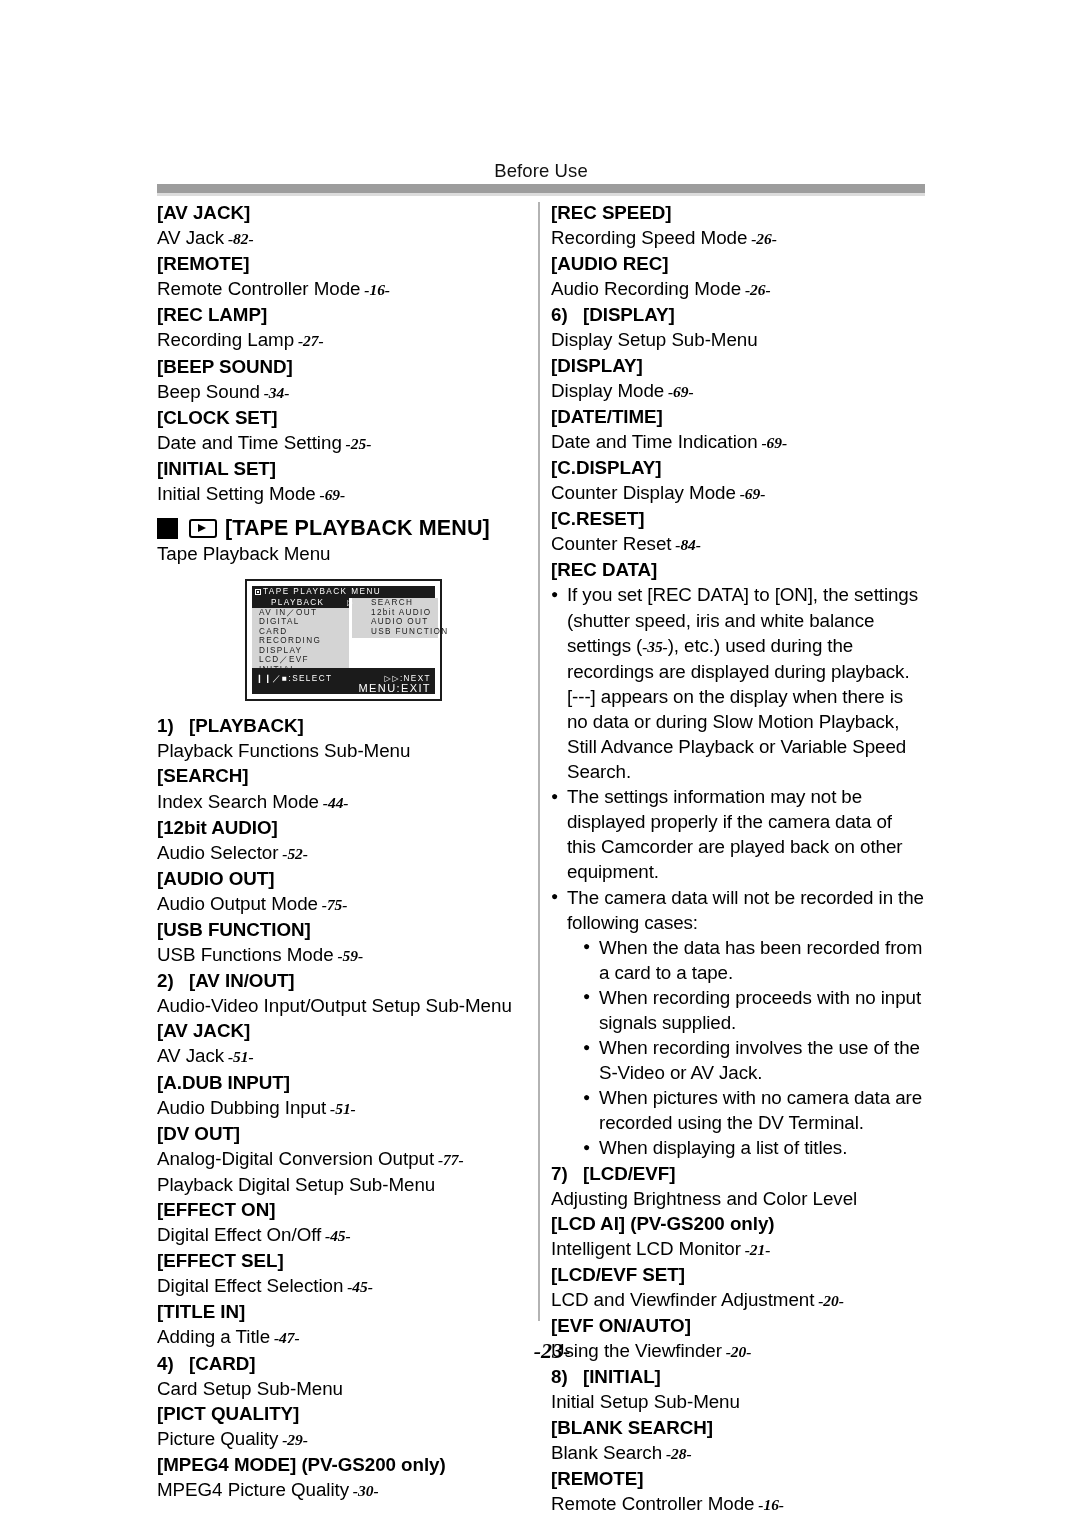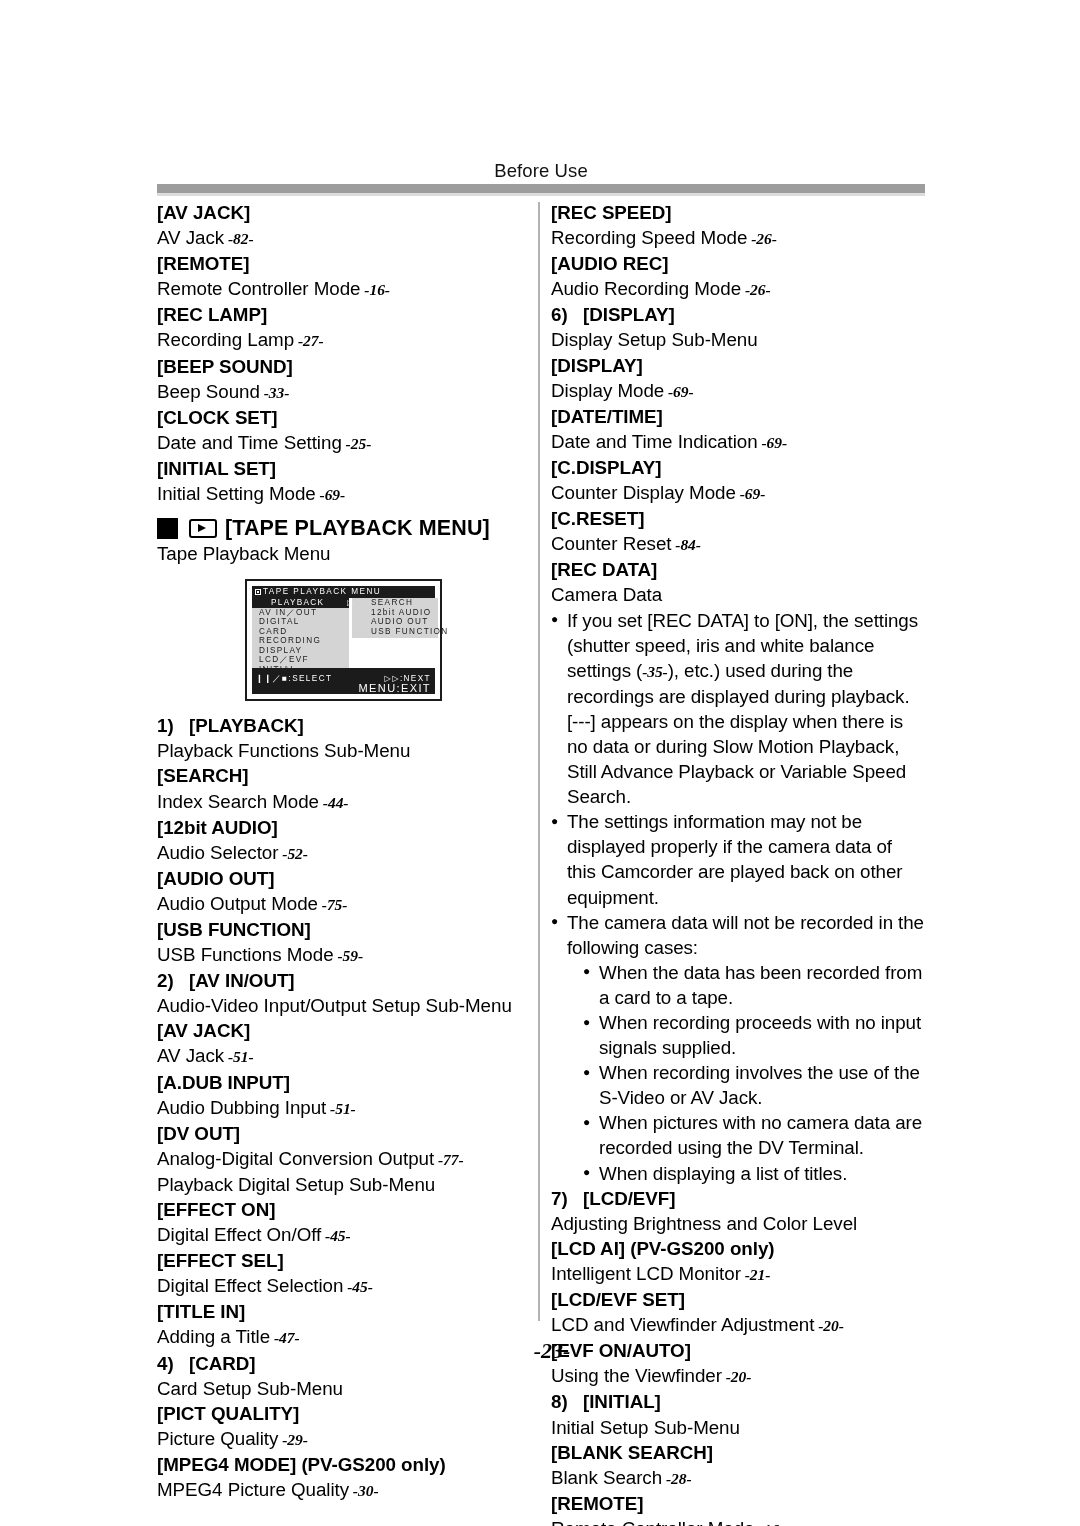--- a/index.html
+++ b/index.html
@@ -296,21 +296,21 @@
 
   <div class="col col-left">
     <div id="left-top-entries">
         <div class="ln b"><span>[AV JACK]</span></div>
         <div class="ln"><span>AV Jack</span><span class="pg"> -82-</span></div>
         <div class="ln b"><span>[REMOTE]</span></div>
         <div class="ln"><span>Remote Controller Mode</span><span class="pg"> -16-</span></div>
         <div class="ln b"><span>[REC LAMP]</span></div>
         <div class="ln"><span>Recording Lamp</span><span class="pg"> -27-</span></div>
         <div class="ln b"><span>[BEEP SOUND]</span></div>
-        <div class="ln"><span>Beep Sound</span><span class="pg"> -33-</span></div>
+        <div class="ln"><span>Beep Sound</span><span class="pg"> -34-</span></div>
         <div class="ln b"><span>[CLOCK SET]</span></div>
         <div class="ln"><span>Date and Time Setting</span><span class="pg"> -25-</span></div>
         <div class="ln b"><span>[INITIAL SET]</span></div>
         <div class="ln"><span>Initial Setting Mode</span><span class="pg"> -69-</span></div>
       </div>
 
     <div class="sec-head">
       <span class="icon-square"></span>
       <span class="icon-play"></span>
       <span class="sec-title">[TAPE PLAYBACK MENU]</span>
@@ -398,21 +398,20 @@
         <div class="ln"><span>Display Setup Sub-Menu</span></div>
         <div class="ln b"><span>[DISPLAY]</span></div>
         <div class="ln"><span>Display Mode</span><span class="pg"> -69-</span></div>
         <div class="ln b"><span>[DATE/TIME]</span></div>
         <div class="ln"><span>Date and Time Indication</span><span class="pg"> -69-</span></div>
         <div class="ln b"><span>[C.DISPLAY]</span></div>
         <div class="ln"><span>Counter Display Mode</span><span class="pg"> -69-</span></div>
         <div class="ln b"><span>[C.RESET]</span></div>
         <div class="ln"><span>Counter Reset</span><span class="pg"> -84-</span></div>
         <div class="ln b"><span>[REC DATA]</span></div>
-        <div class="ln"><span>Camera Data</span></div>
       </div>
     <div id="right-notes">
         <div class="bul"><span>If you set [REC DATA] to [ON], the settings (shutter speed, iris and white balance settings (</span><span class="pg">-35-</span><span>), etc.) used during the recordings are displayed during playback. [---] appears on the display when there is no data or during Slow Motion Playback, Still Advance Playback or Variable Speed Search.</span></div>
         <div class="bul"><span>The settings information may not be displayed properly if the camera data of this Camcorder are played back on other equipment.</span></div>
         <div class="bul"><span>The camera data will not be recorded in the following cases:</span></div>
         <div class="bul2">When the data has been recorded from a card to a tape.</div>
         <div class="bul2">When recording proceeds with no input signals supplied.</div>
         <div class="bul2">When recording involves the use of the S-Video or AV Jack.</div>
         <div class="bul2">When pictures with no camera data are recorded using the DV Terminal.</div>
         <div class="bul2">When displaying a list of titles.</div>

